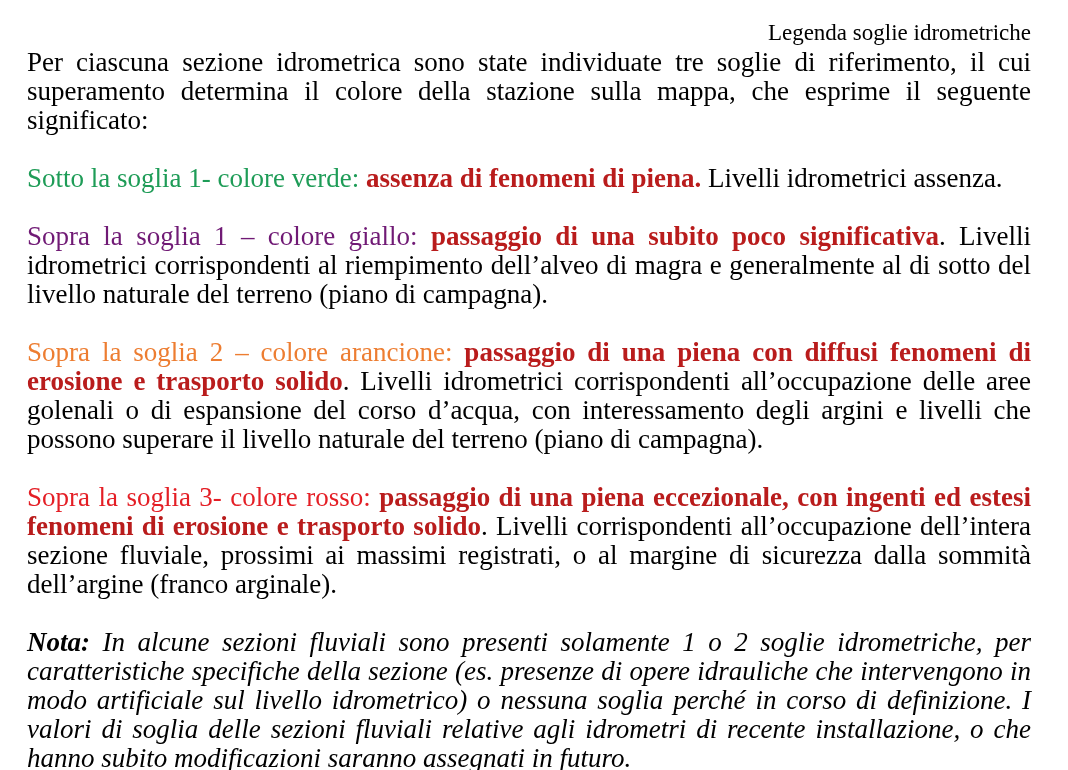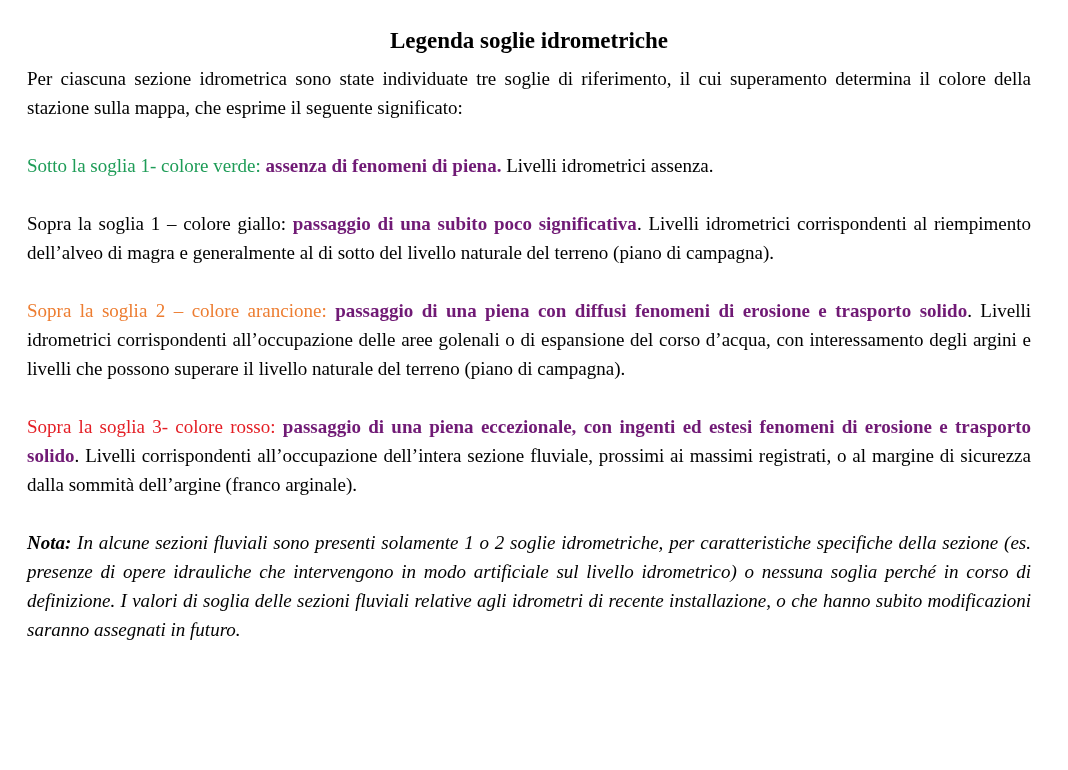--- a/index.html
+++ b/index.html
@@ -15,38 +15,38 @@
     color: #000000;
   }
   .page {
     box-sizing: border-box;
     width: 1068px;
     height: 770px;
     padding: 18px 37px 0 27px;
   }
   .doc-title {
     font-size: 23px;
-    font-weight: bold;
+    font-weight: normal;
     line-height: 30px;
-    margin: 8px;
-    text-align: center;
+    margin: 0;
+    text-align: right;
   }
   p.para {
-    font-size: 19px;
+    font-size: 27px;
     line-height: 29px;
     margin: 0 0 29px 0;
     text-align: justify;
   }
   p.intro { margin-bottom: 29px; }
   .lead {
     font-weight: normal;
   }
   .emph {
     font-weight: bold;
-    color: #701a75;
+    color: #b91c1c;
   }
   .rest {
     font-weight: normal;
   }
   p.note {
     font-style: italic;
     margin-bottom: 0;
   }
   .note-label {
     font-weight: bold;
@@ -57,21 +57,21 @@
 <body>
 
 <div class="page">
 
   <h1 class="doc-title">Legenda soglie idrometriche</h1>
 
   <p class="para intro">Per ciascuna sezione idrometrica sono state individuate tre soglie di riferimento, il cui superamento determina il colore della stazione sulla mappa, che esprime il seguente significato:</p>
 
   <p class="para threshold"><span class="lead" style="color: rgb(30, 156, 87);">Sotto la soglia 1- colore verde: </span><span class="emph">assenza di fenomeni di piena.</span><span class="rest"> Livelli idrometrici assenza.</span></p>
 
-  <p class="para threshold"><span class="lead" style="color: #000000;">Sopra la soglia 1 – colore giallo: </span><span class="emph">passaggio di una subito poco significativa</span><span class="rest">. Livelli idrometrici corrispondenti al riempimento dell’alveo di magra e generalmente al di sotto del livello naturale del terreno (piano di campagna).</span></p>
+  <p class="para threshold"><span class="lead" style="color: #701a75;">Sopra la soglia 1 – colore giallo: </span><span class="emph">passaggio di una subito poco significativa</span><span class="rest">. Livelli idrometrici corrispondenti al riempimento dell’alveo di magra e generalmente al di sotto del livello naturale del terreno (piano di campagna).</span></p>
 
   <p class="para threshold"><span class="lead" style="color: rgb(237, 125, 49);">Sopra la soglia 2 – colore arancione: </span><span class="emph">passaggio di una piena con diffusi fenomeni di erosione e trasporto solido</span><span class="rest">. Livelli idrometrici corrispondenti all’occupazione delle aree golenali o di espansione del corso d’acqua, con interessamento degli argini e livelli che possono superare il livello naturale del terreno (piano di campagna).</span></p>
 
   <p class="para threshold"><span class="lead" style="color: rgb(228, 30, 37);">Sopra la soglia 3- colore rosso: </span><span class="emph">passaggio di una piena eccezionale, con ingenti ed estesi fenomeni di erosione e trasporto solido</span><span class="rest">. Livelli corrispondenti all’occupazione dell’intera sezione fluviale, prossimi ai massimi registrati, o al margine di sicurezza dalla sommità dell’argine (franco arginale).</span></p>
 
   <p class="para note"><span class="note-label">Nota:</span><span class="note-text"> In alcune sezioni fluviali sono presenti solamente 1 o 2 soglie idrometriche, per caratteristiche specifiche della sezione (es. presenze di opere idrauliche che intervengono in modo artificiale sul livello idrometrico) o nessuna soglia perché in corso di definizione. I valori di soglia delle sezioni fluviali relative agli idrometri di recente installazione, o che hanno subito modificazioni saranno assegnati in futuro.</span></p>
 
 </div>
 
 </body></html>

